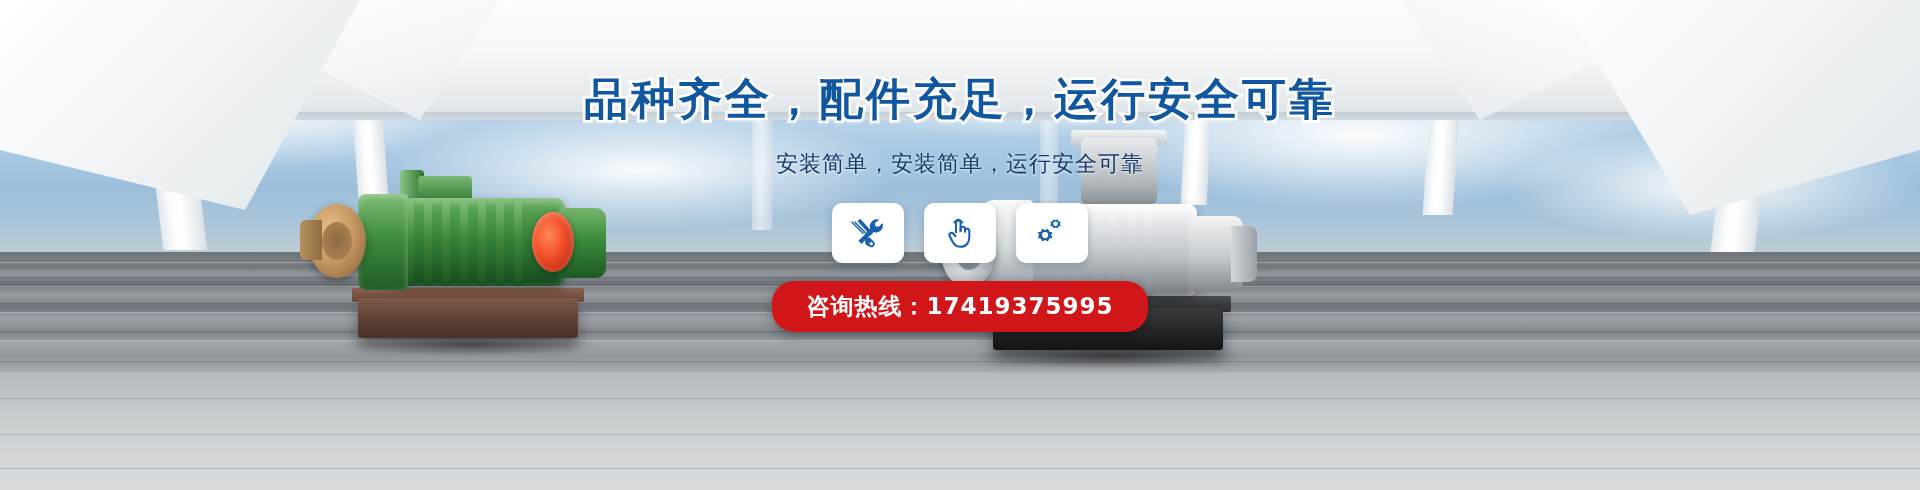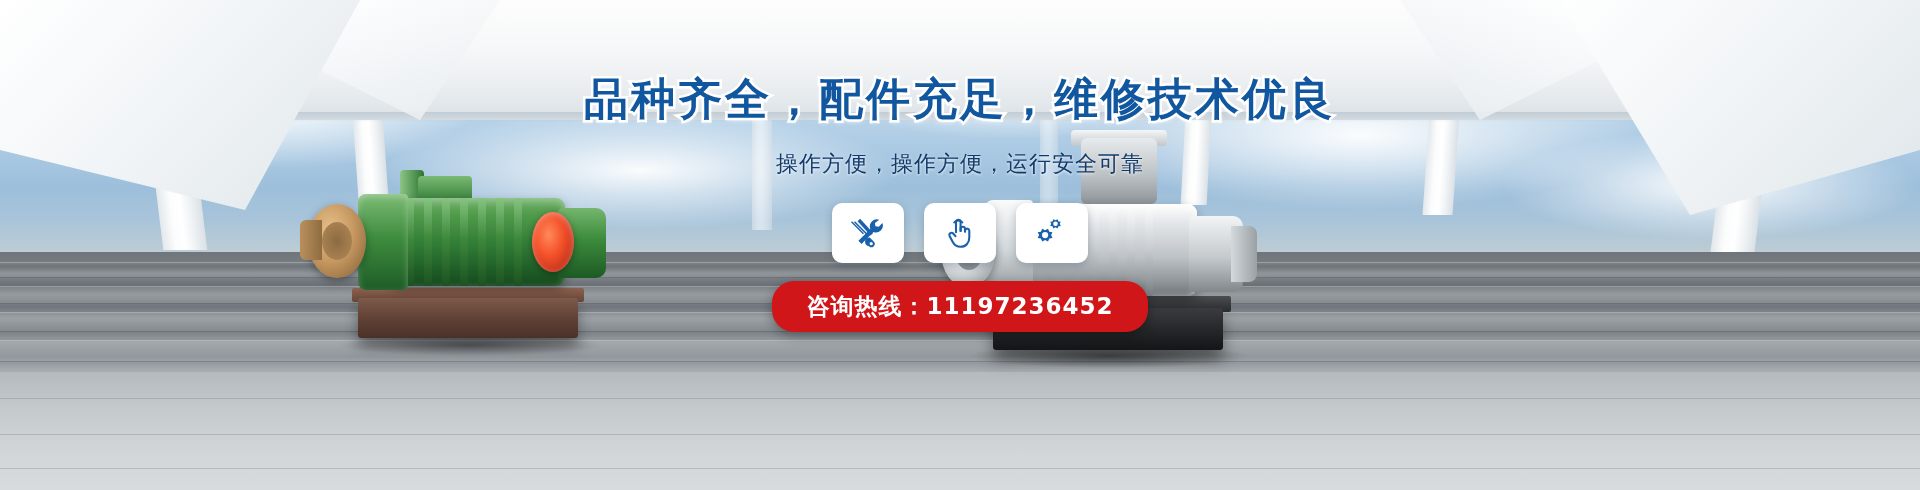--- a/index.html
+++ b/index.html
@@ -377,24 +377,24 @@
     <div class="stageR" style="left:210px"></div>
     <div class="head"></div>
     <div class="tail"></div>
     <div class="endCap"></div>
     <div class="flange"></div>
     <div class="flangeIn"></div>
   </div>
 
   <div class="content">
 
-    <div class="headline">品种齐全，配件充足，维修技术优良</div>
-
-
-    <div class="subCn">操作方便，操作方便，运行安全可靠</div>
+    <div class="headline">品种齐全，配件充足，运行安全可靠</div>
+
+
+    <div class="subCn">安装简单，安装简单，运行安全可靠</div>
 
     <div class="icons">
 
       <div class="icard">
         <span>
           <svg width="34" height="34" viewBox="0 0 32 32" fill="#1961ad">
             <path d="M6.2 5.0 L8.6 2.6 L20.8 16.0 L18.4 18.4 Z"></path>
             <path d="M6.9 4.3 L9.3 1.9 L21.6 15.2 L19.2 17.6 Z" fill="#ffffff" opacity="0"></path>
             <rect x="5.4" y="3.0" width="1.4" height="16" transform="rotate(-45 6.1 11)"></rect>
             <rect x="8.2" y="3.0" width="1.4" height="16" transform="rotate(-45 8.9 11)"></rect>
@@ -428,16 +428,16 @@
             <path d="M13.0 11.8 l1.3 3.0 3.2 .4 -1.4 2.9 1.4 2.9 -3.2 .4 -1.3 3.0
                      -2.9 -1.5 -2.9 1.5 -1.3 -3.0 -3.2 -.4 1.4 -2.9 -1.4 -2.9
                      3.2 -.4 1.3 -3.0 2.9 1.5 z"></path>
             <circle cx="10.1" cy="18.1" r="3.1" fill="#ffffff"></circle>
           </svg>
         </span>
       </div>
 
     </div>
 
-    <div class="hotline">咨询热线：11197236452</div>
+    <div class="hotline">咨询热线：17419375995</div>
 
   </div>
 </div>
 
 </body></html>

